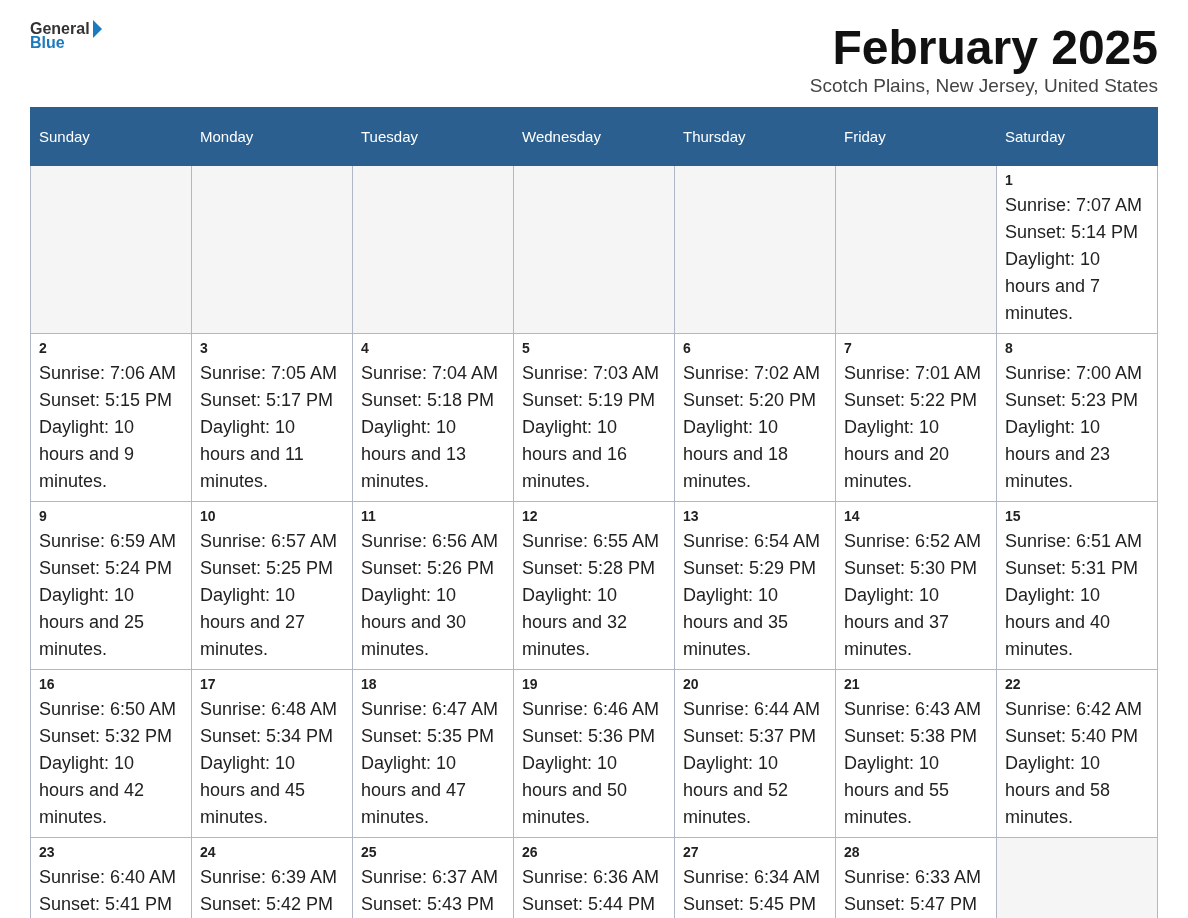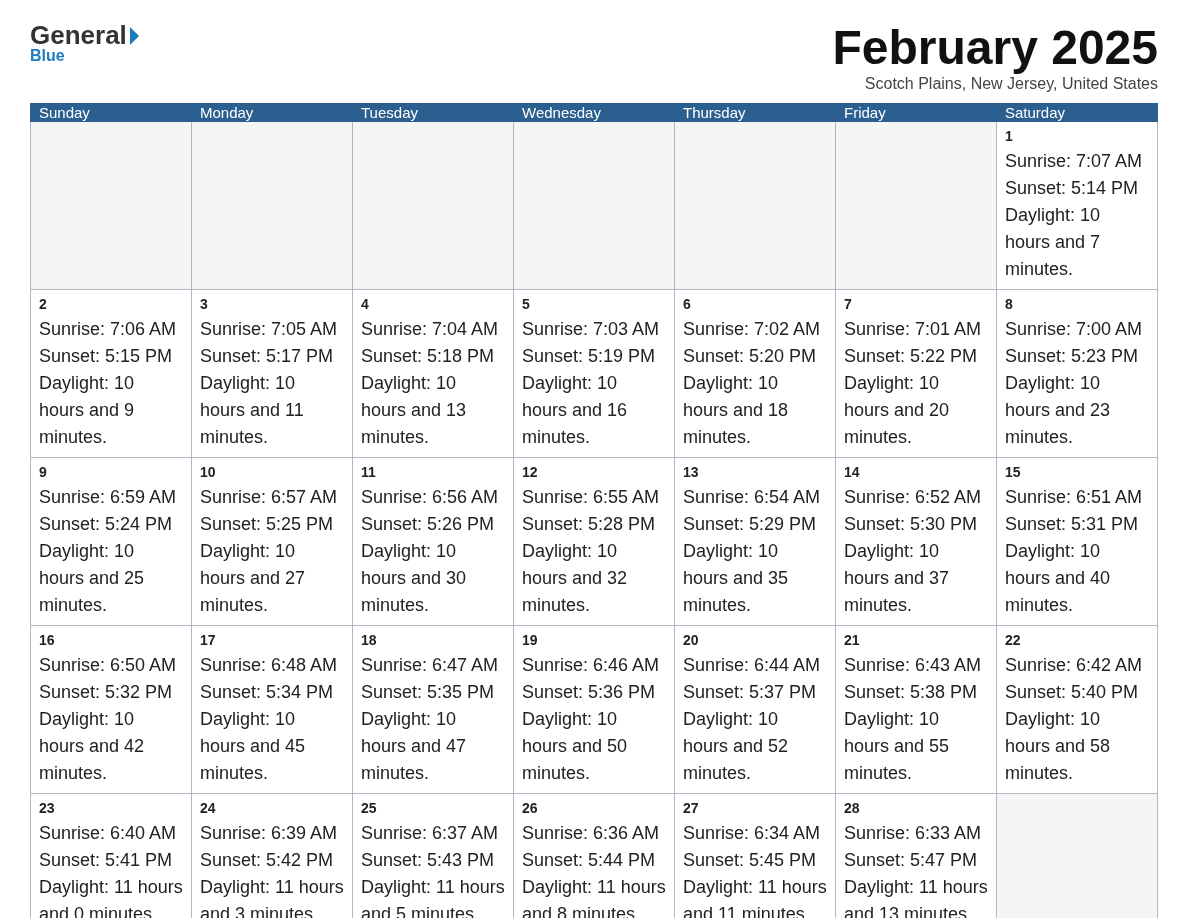--- a/index.html
+++ b/index.html
@@ -19,32 +19,32 @@
     .title-block {
       text-align: right;
     }
     .main-title {
       font-size: 48px;
       font-weight: bold;
       color: #111;
       text-align: right;
     }
     .subtitle {
-      font-size: 16px;
+      font-size: 19px;
       color: #444;
     }
     .calendar {
       width: 100%;
       border-collapse: collapse;
       margin-top: 10px;
     }
     .calendar th {
       background-color: #2a5f8f;
       color: #fff;
-      padding: 0 8px;
+      padding: 20px 8px;
       font-size: 15px;
       font-weight: normal;
       text-align: left;
       border: 1px solid #2a5f8f;
     }
     .calendar td {
       border: 1px solid #b0b8c8;
       vertical-align: top;
       padding: 6px 8px;
       width: 14.28%;
@@ -66,21 +66,21 @@
       color: #222;
       line-height: 1.5;
     }
     .logo-area {
       display: flex;
       flex-direction: column;
     }
     .logo-line1 {
       display: flex;
       align-items: center;
-      font-size: 26px;
+      font-size: 16px;
       font-weight: bold;
       color: #333;
     }
     .logo-triangle {
       display: inline-block;
       margin-left: 3px;
       width: 0;
       height: 0;
       border-left: 9px solid #1a7bbf;
       border-top: 9px solid transparent;

